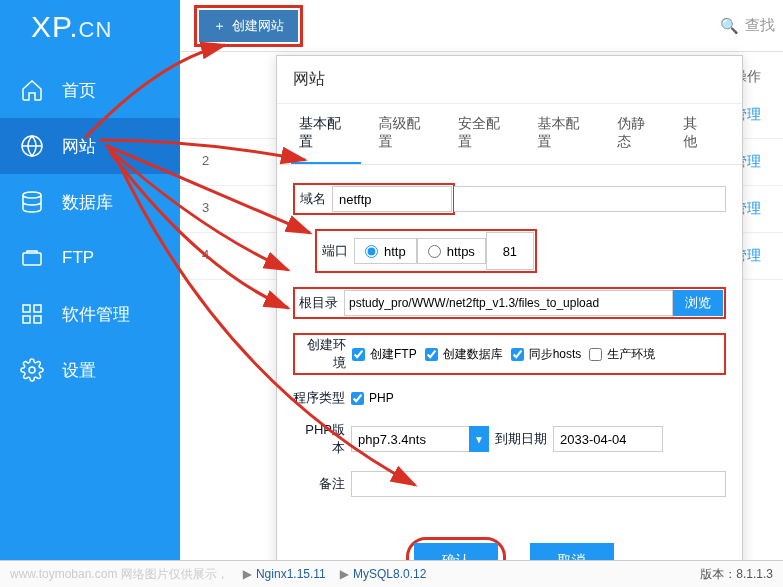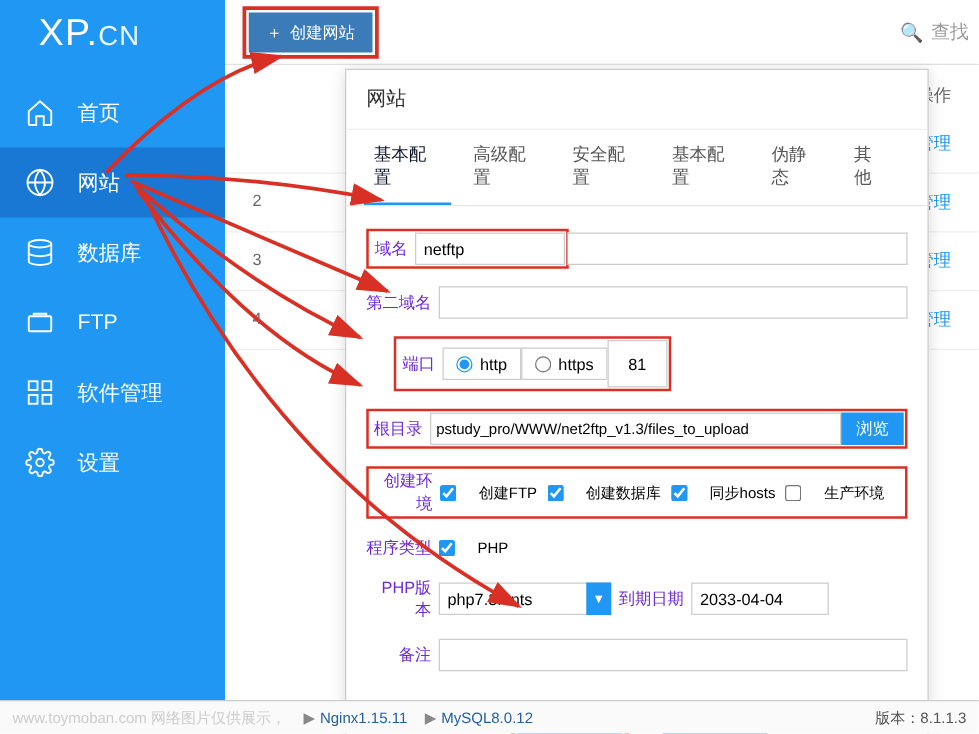--- a/index.html
+++ b/index.html
@@ -24,34 +24,34 @@
     .ops-head { text-align: right; padding: 6px 22px; color: #666; font-size: 14px; }
     
     .modal { position: absolute; left: 276px; top: 55px; width: 467px; background: #fff; border: 1px solid #ccc; box-shadow: 0 2px 12px rgba(0,0,0,0.15); }
     .modal-title { padding: 13px 16px; font-size: 16px; color: #333; border-bottom: 1px solid #eee; }
     .modal-tabs { display: flex; padding: 0 14px; border-bottom: 1px solid #e5e5e5; }
     .mtab { padding: 11px 8px; margin-right: 10px; font-size: 14px; color: #555; cursor: pointer; }
     .mtab.active { color: #0f172a; border-bottom: 2px solid #2098f3; }
     
     .form { padding: 18px 16px 12px; }
     .frow { display: flex; align-items: center; margin-bottom: 14px; font-size: 13px; }
-    .flabel { width: 58px; text-align: right; color: #6d28d9; padding-right: 6px; flex-shrink: 0; }
+    .flabel { width: 58px; text-align: right; color: #0f172a; padding-right: 6px; flex-shrink: 0; }
     .finput { border: 1px solid #ccc; padding: 4px 6px; font-size: 13px; height: 26px; }
     .finput.long { flex: 1; }
     
     .hl-red { border: 2px solid #d93025; display: inline-flex; align-items: center; padding: 1px; }
     .hl-red-row { border: 2px solid #d93025; display: flex; align-items: center; padding: 1px; }
     
     .protobox { border: 1px solid #ccc; display: inline-flex; align-items: center; padding: 3px 10px; gap: 6px; height: 26px; }
     .port-input { border: 1px solid #ccc; width: 48px; text-align: center; height: 38px; font-size: 13px; }
     
     .root-input { border: 1px solid #ccc; padding: 4px 4px; font-size: 12px; flex: 1; height: 26px; min-width: 0; }
     .browse-btn { background: #2098f3; color: #fff; border: none; padding: 0 12px; height: 26px; font-size: 13px; cursor: pointer; }
     
-    .chk { display: inline-flex; align-items: center; gap: 18px; margin-right: 8px; font-size: 12px; white-space: nowrap; }
+    .chk { display: inline-flex; align-items: center; gap: 5px; margin-right: 8px; font-size: 12px; white-space: nowrap; }
     input[type=checkbox], input[type=radio] { accent-color: #2098f3; }
     
     .phpsel { border: 1px solid #ccc; height: 26px; width: 138px; font-size: 13px; background: #fff; appearance: none; padding-left: 6px; position: relative; }
     .sel-wrap { position: relative; display: inline-block; }
     .sel-arrow { position: absolute; right: 0; top: 0; width: 20px; height: 26px; background: #2098f3; color: #fff; display: flex; align-items: center; justify-content: center; font-size: 10px; pointer-events: none; }
     
     .remark { border: 1px solid #ccc; width: 100%; height: 26px; }
     
     .modal-footer { display: flex; justify-content: center; gap: 24px; padding: 14px 0 18px; }
     .confirm-wrap { border: 3px solid #d93025; border-radius: 20px; padding: 3px 5px; }
@@ -164,24 +164,20 @@
   <div class="form">
 
     <div class="frow">
       <span class="hl-red">
         <span class="flabel" style="width:36px">域名</span>
         <input class="finput" style="width: 120px;" value="netftp">
       </span>
       <input class="finput" style="flex: 1 1 0%; margin-left: -1px; border-left: none;">
     </div>
 
-    <div class="frow">
-      <span class="flabel">第二域名</span>
-      <input class="finput long" style="">
-    </div>
 
     <div class="frow">
       <span style="width:22px"></span>
       <span class="hl-red">
         <span class="flabel" style="width:36px">端口</span>
         <span class="protobox">
             <input type="radio" checked="" style="">
             <span>http</span>
           </span>
         <span class="protobox">

